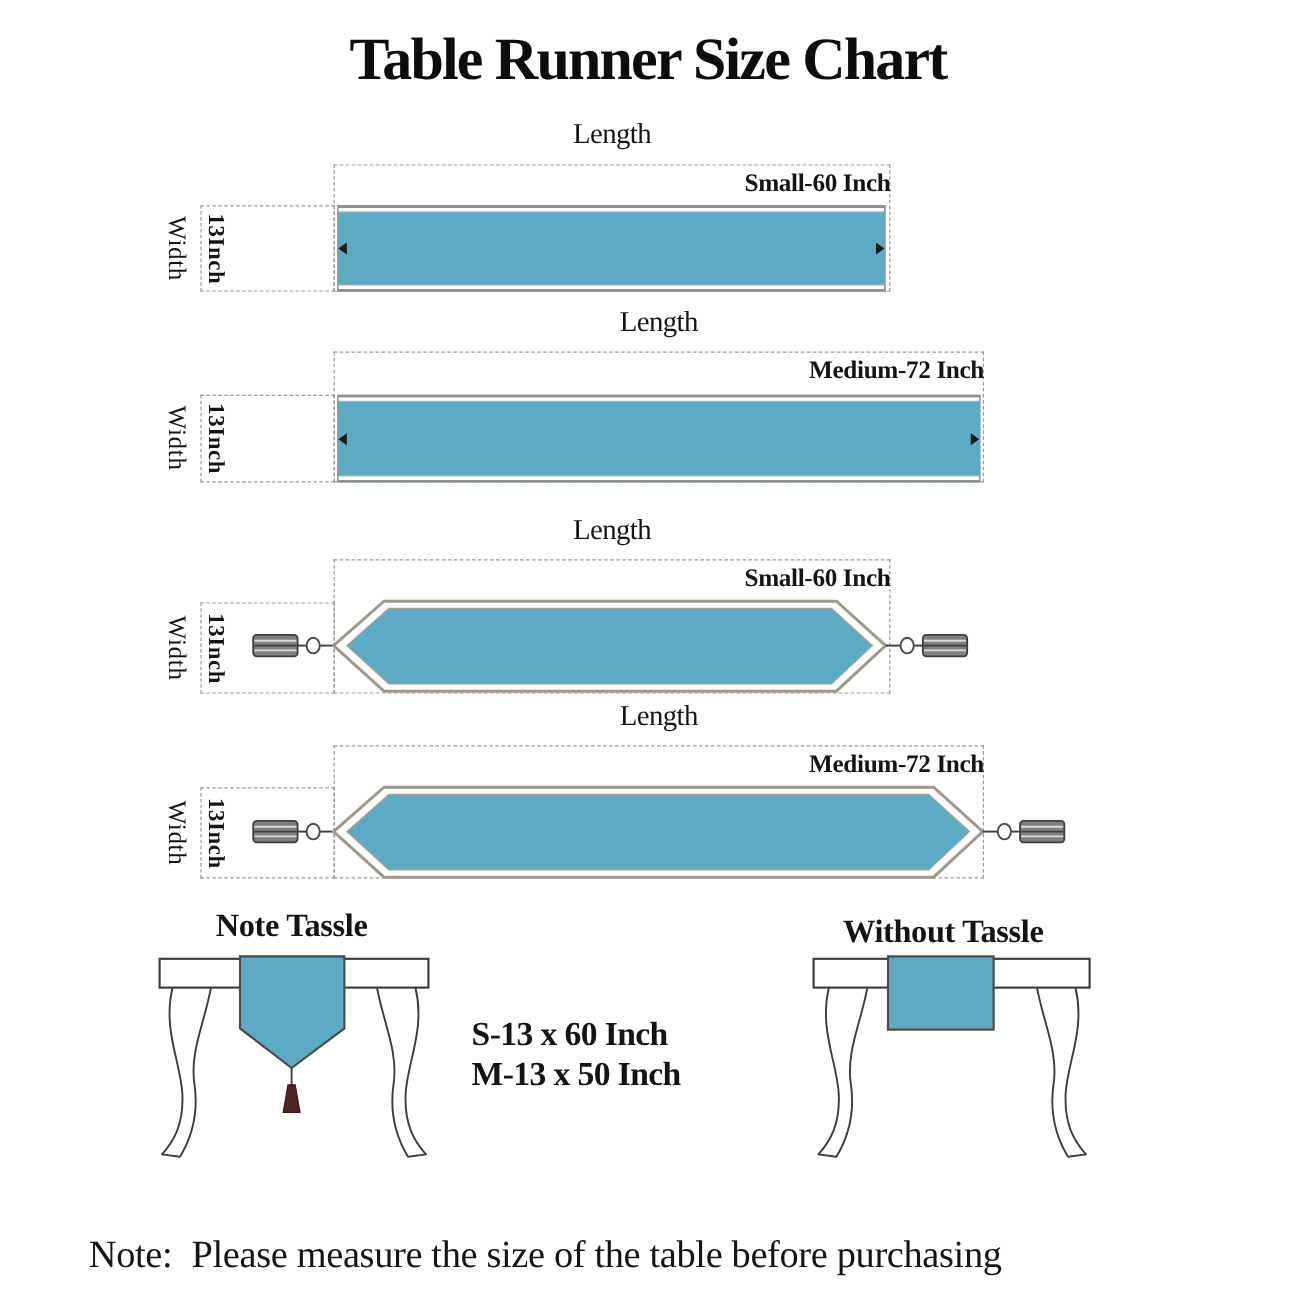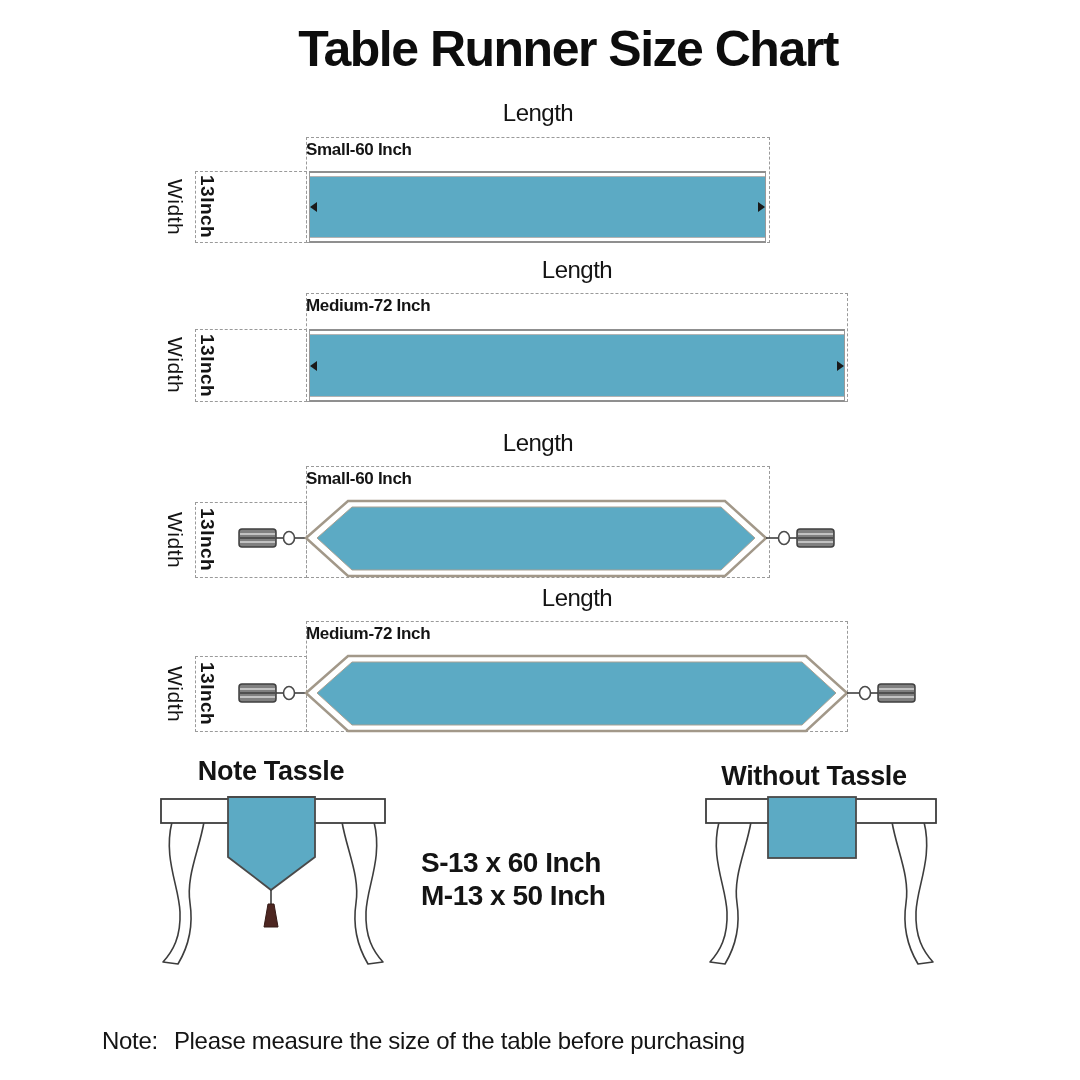--- a/index.html
+++ b/index.html
@@ -1,48 +1,48 @@
 <!DOCTYPE html>
 <html><head>
 <meta charset="utf-8">
 <style>
   html,body{margin:0;padding:0;background:#ffffff;}
   .page{
     position:relative;width:924px;height:1080px;background:#ffffff;overflow:hidden;
-    font-family:Liberation Sans, sans-serif;color:#141414;margin-left:28px;
+    font-family:Liberation Serif, serif;color:#141414;
   }
   .abs{position:absolute;}
   .center-x{transform:translateX(-50%);text-align:right;}
   .page-title{
     width:1080px;text-align:center;top:20px;left:0;
     font-size:50px;font-weight:700;letter-spacing:-1.5px;color:#0d0d0d;
   }
   .length-label{font-size:24px;font-weight:400;letter-spacing:-0.5px;white-space:nowrap;}
-  .size-label{font-size:17px;font-weight:700;letter-spacing:-0.3px;text-align:left;white-space:nowrap;}
+  .size-label{font-size:21px;font-weight:700;letter-spacing:-0.3px;text-align:right;white-space:nowrap;}
   .dashed-rect{border:1.5px dashed #9a9a9a;box-sizing:border-box;}
   .runner-rect{
     box-sizing:border-box;
     border:2px solid #8f8f8f;border-left:1px solid #9a9a9a;border-right:1px solid #9a9a9a;
     box-shadow: inset 0 3px 0 #ffffff, inset 0 -3px 0 #ffffff, inset 0 4px 0 #b3b3b3, inset 0 -4px 0 #b3b3b3;
   }
   .dim-arrow{width:0;height:0;border-top:5px solid transparent;border-bottom:5px solid transparent;top:50%;margin-top:-5px;}
   .dim-arrow.left{left:0;border-right:7px solid #1a1a1a;}
   .dim-arrow.right{right:0;border-left:7px solid #1a1a1a;}
   .vtext{
     writing-mode:vertical-rl;text-orientation:mixed;
     display:flex;align-items:center;justify-content:center;
     white-space:nowrap;letter-spacing:0.5px;
   }
   .width-word{font-size:21px;font-weight:400;}
   .width-value{font-size:19px;font-weight:700;}
   .section-heading{font-size:27px;font-weight:700;letter-spacing:-0.3px;white-space:nowrap;}
   .size-block{line-height:33px;font-weight:700;letter-spacing:-0.5px;}
   .size-block .size-heading{font-size:30px;}
   .size-block .size-line{font-size:28px;}
-  .note-line{font-size:24px;letter-spacing:-0.3px;white-space:nowrap;}
+  .note-line{font-size:32px;letter-spacing:-0.3px;white-space:nowrap;}
   .note-line .note-label{margin-right:16px;}
   svg{display:block;}
 </style>
 </head>
 <body>
 
 <div class="page">
 
   <div class="abs page-title">Table Runner Size Chart</div>
 

